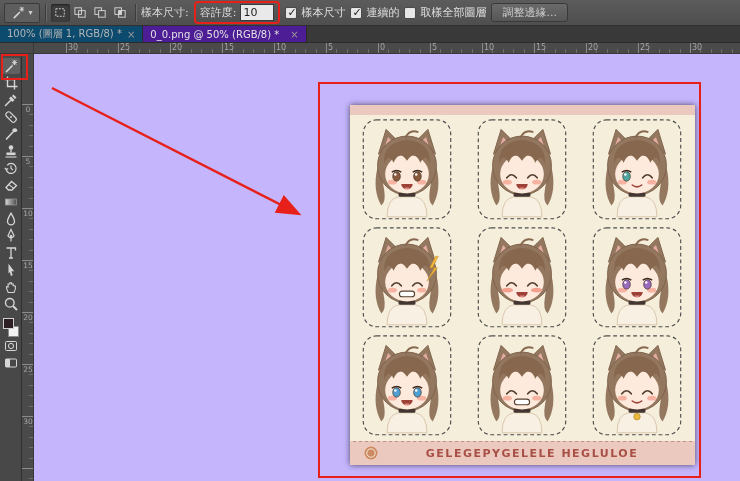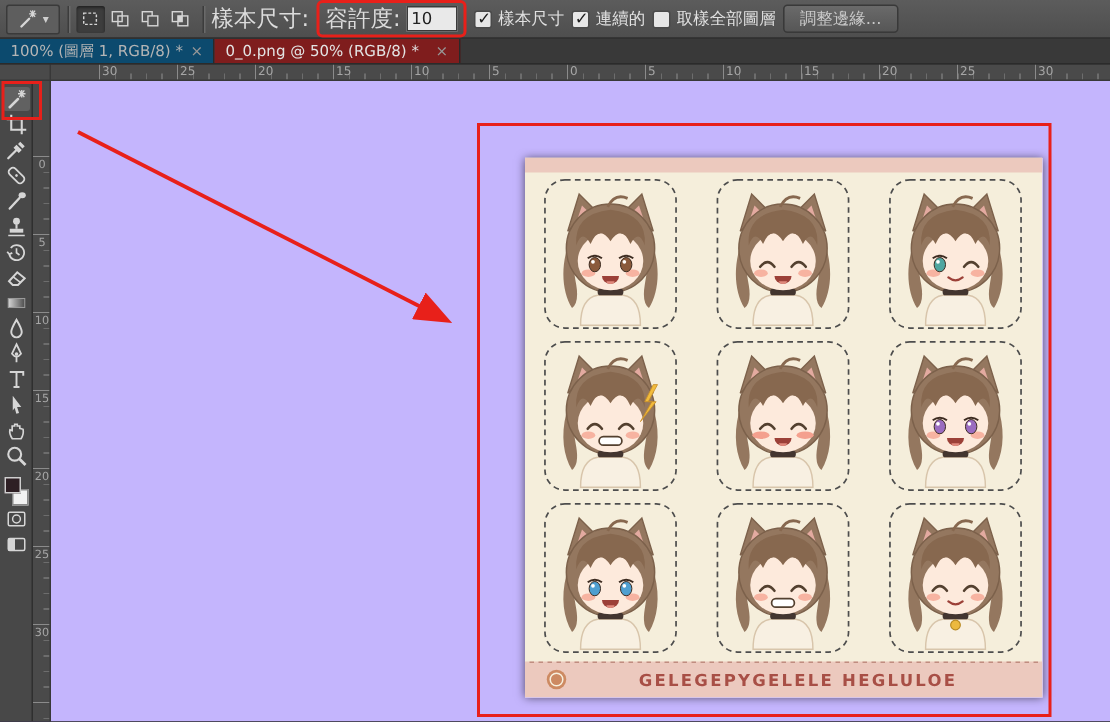--- a/index.html
+++ b/index.html
@@ -11,21 +11,21 @@
     background:linear-gradient(#5c5c5c,#4e4e4e);border-bottom:1px solid #303030;
     display:flex;align-items:center;gap:5px;padding:0 4px;z-index:10;}
   .tool-preset{width:36px;height:20px;background:#5e5e5e;border:1px solid #3a3a3a;border-radius:2px;
     display:flex;align-items:center;justify-content:center;gap:2px;padding:0;}
   .tool-preset .caret{color:#cfcfcf;font-size:8px;line-height:8px;}
   .sep{width:1px;height:18px;background:#3c3c3c;box-shadow:1px 0 0 #6a6a6a;}
   .mode-group{display:flex;gap:1px;}
   .mode-btn{width:19px;height:18px;background:transparent;border:none;padding:1px;display:flex;
     align-items:center;justify-content:center;border-radius:2px;}
   .mode-btn.pressed{background:#3d3d3d;box-shadow:inset 0 1px 2px rgba(0,0,0,.5);}
-  .lbl{font-size:15px;color:#dcdcdc;white-space:nowrap;}
+  .lbl{font-size:11px;color:#dcdcdc;white-space:nowrap;}
   .select{height:17px;min-width:86px;box-sizing:border-box;background:#666;border:1px solid #3a3a3a;
     border-radius:2px;display:flex;align-items:center;justify-content:space-between;
     padding:0 3px 0 5px;font-size:11px;color:#e8e8e8;}
   .select .updn{color:#bdbdbd;font-size:9px;}
   .tol-wrap{display:flex;align-items:center;gap:4px;border:2px solid #e8201a;border-radius:4px;
     padding:1px 4px;}
   .tol-input{width:28px;height:15px;background:#e9e9e9;color:#222;border:1px solid #3a3a3a;
     font-size:11px;font-family:"DejaVu Sans",sans-serif;padding:0 2px;}
   .cb{display:flex;align-items:center;gap:4px;font-size:11px;color:#e0e0e0;white-space:nowrap;cursor:default;}
   .cb .box{width:12px;height:12px;background:#e6e6e6;border:1px solid #4a4a4a;border-radius:2px;
@@ -33,21 +33,21 @@
   .cb .check{position:absolute;left:1px;top:-2px;font-size:11px;font-weight:bold;color:#1a1a1a;display:none;}
   .cb.on .check{display:block;}
   .refine{height:19px;padding:0 10px;border-radius:3px;background:linear-gradient(#6a6a6a,#565656);
     border:1px solid #393939;color:#c9c9c9;font-size:11px;font-family:"DejaVu Sans",sans-serif;}
 
   
   .tab-bar{position:absolute;left:0;top:26px;width:740px;height:16px;background:#393939;
     border-bottom:1px solid #2b2b2b;display:flex;align-items:stretch;z-index:9;}
   .tab{display:flex;align-items:center;gap:5px;padding:0 7px;font-size:10px;color:#b5b5b5;
     background:#0c4a6e;border-right:1px solid #292929;white-space:nowrap;}
-  .tab.active{background:#7f1d1d;color:#e3e3e3;gap:11px;}
+  .tab.active{background:#4c1d95;color:#e3e3e3;gap:11px;}
   .tab .x{color:#989898;font-size:10px;}
 
   
   .corner{position:absolute;left:0;top:42px;width:34px;height:12px;background:#4a4a4a;
     border-bottom:1px solid #383838;border-right:1px solid #383838;box-sizing:border-box;z-index:8;}
   .hruler{position:absolute;left:34px;top:42px;width:706px;height:12px;background-color:#4a4a4a;
     background-image:repeating-linear-gradient(90deg,#8b8b8b 0 1px,transparent 1px 52px),
                      repeating-linear-gradient(90deg,#6d6d6d 0 1px,transparent 1px 10.4px);
     background-size:100% 100%,100% 4px;background-position:32px 0,32px 100%;background-repeat:no-repeat;
     border-bottom:1px solid #383838;box-sizing:border-box;z-index:8;}

